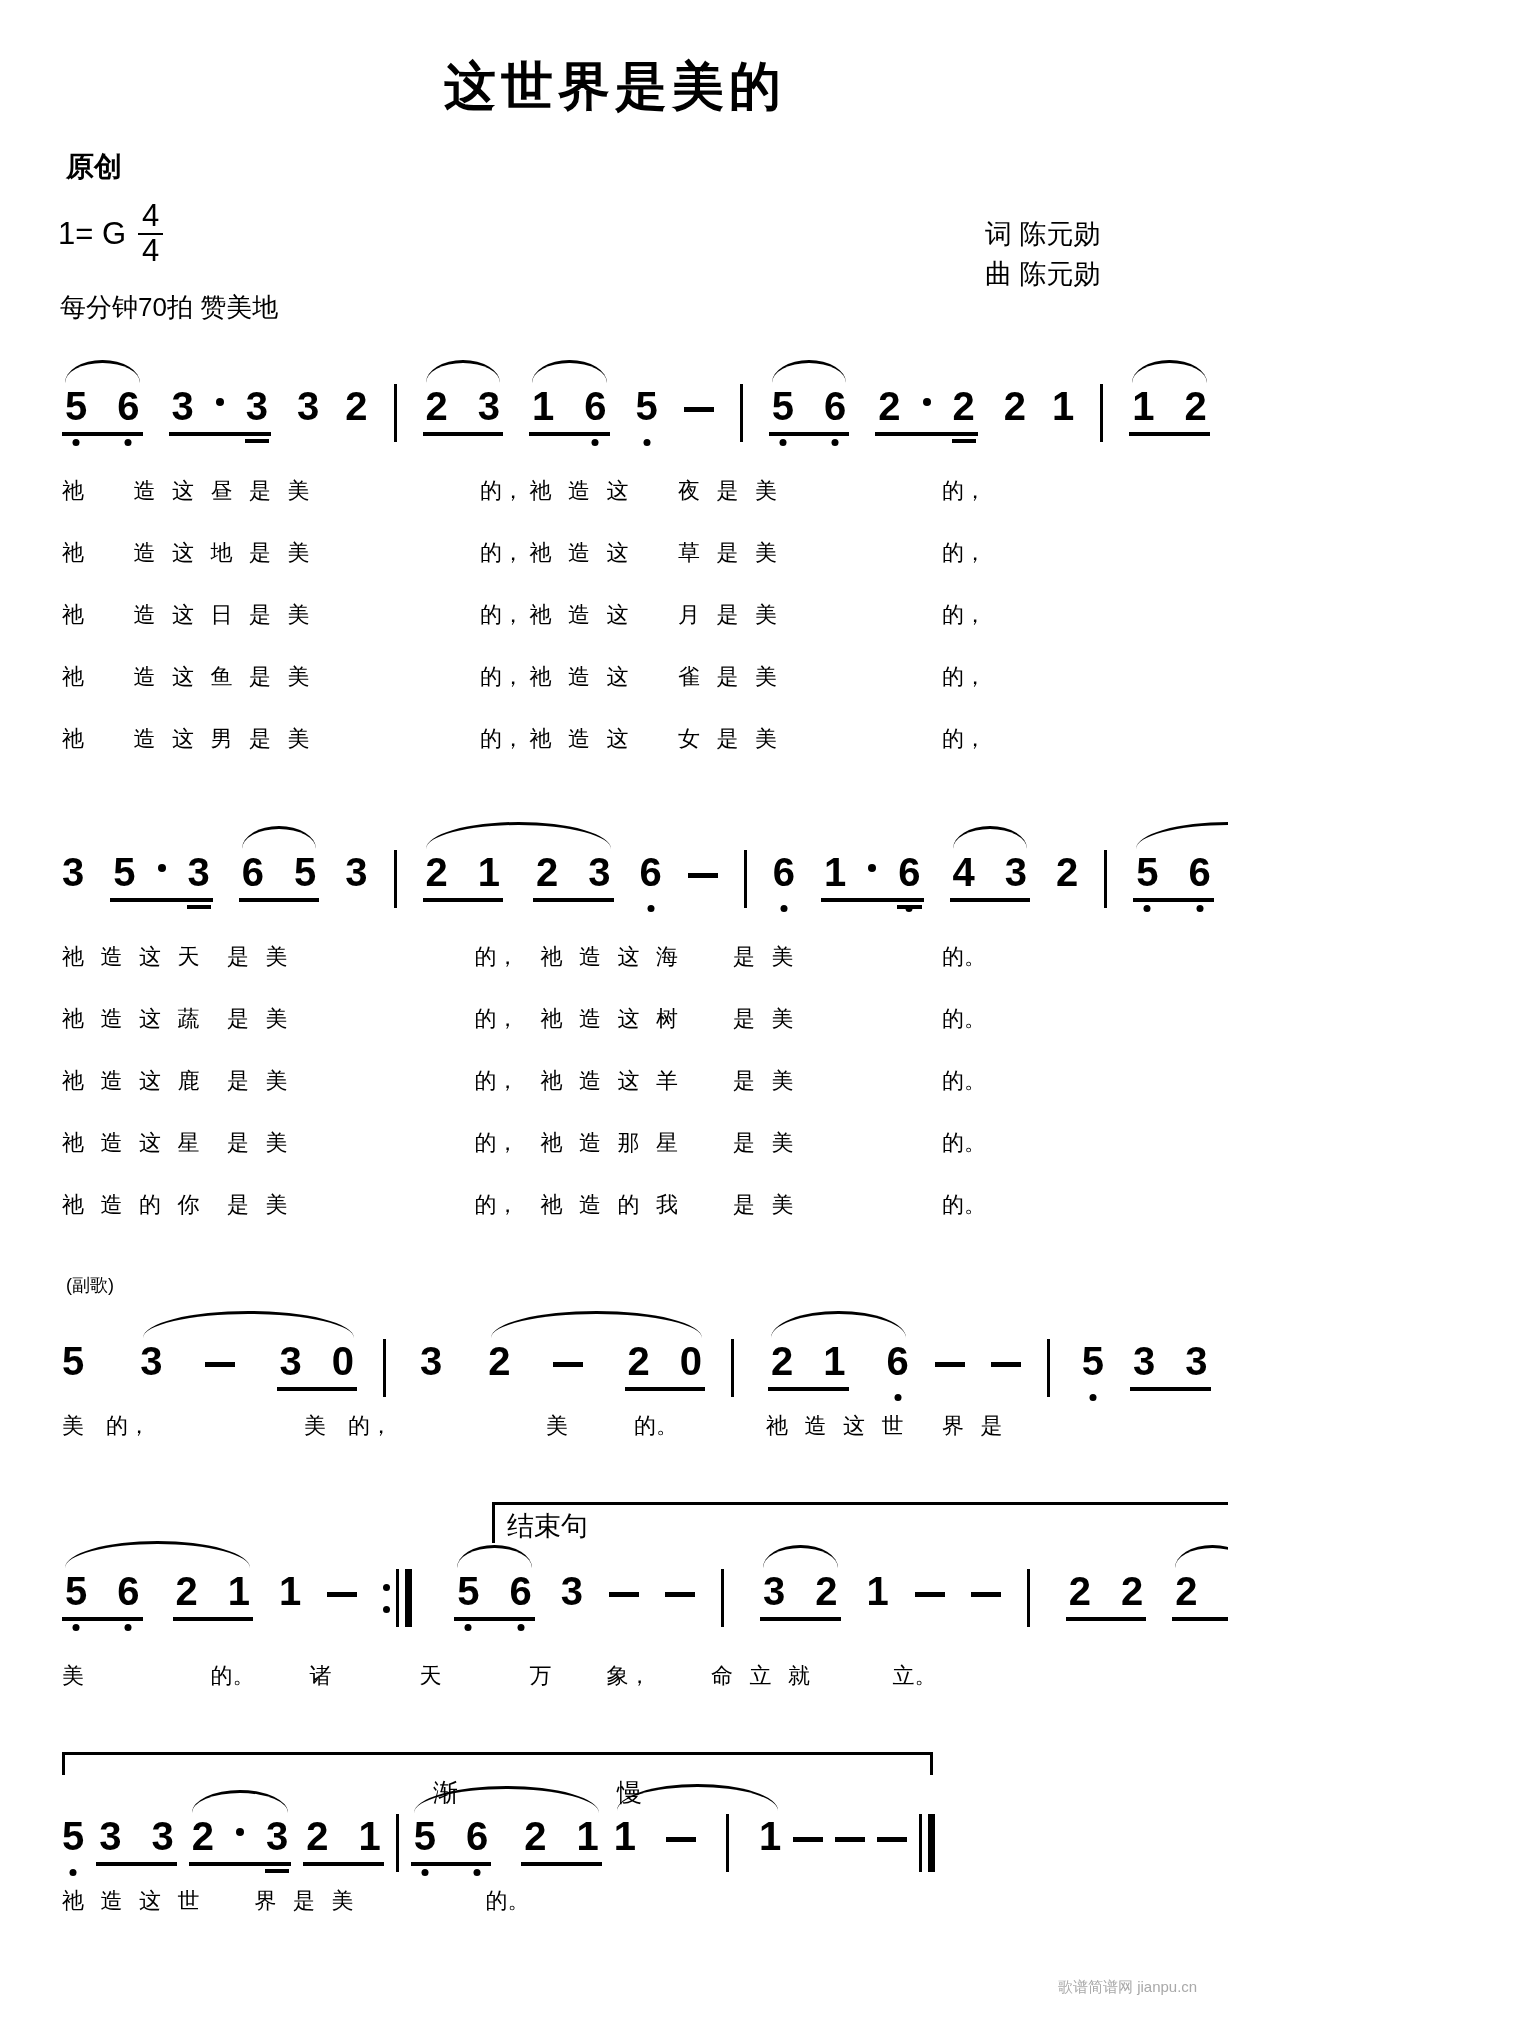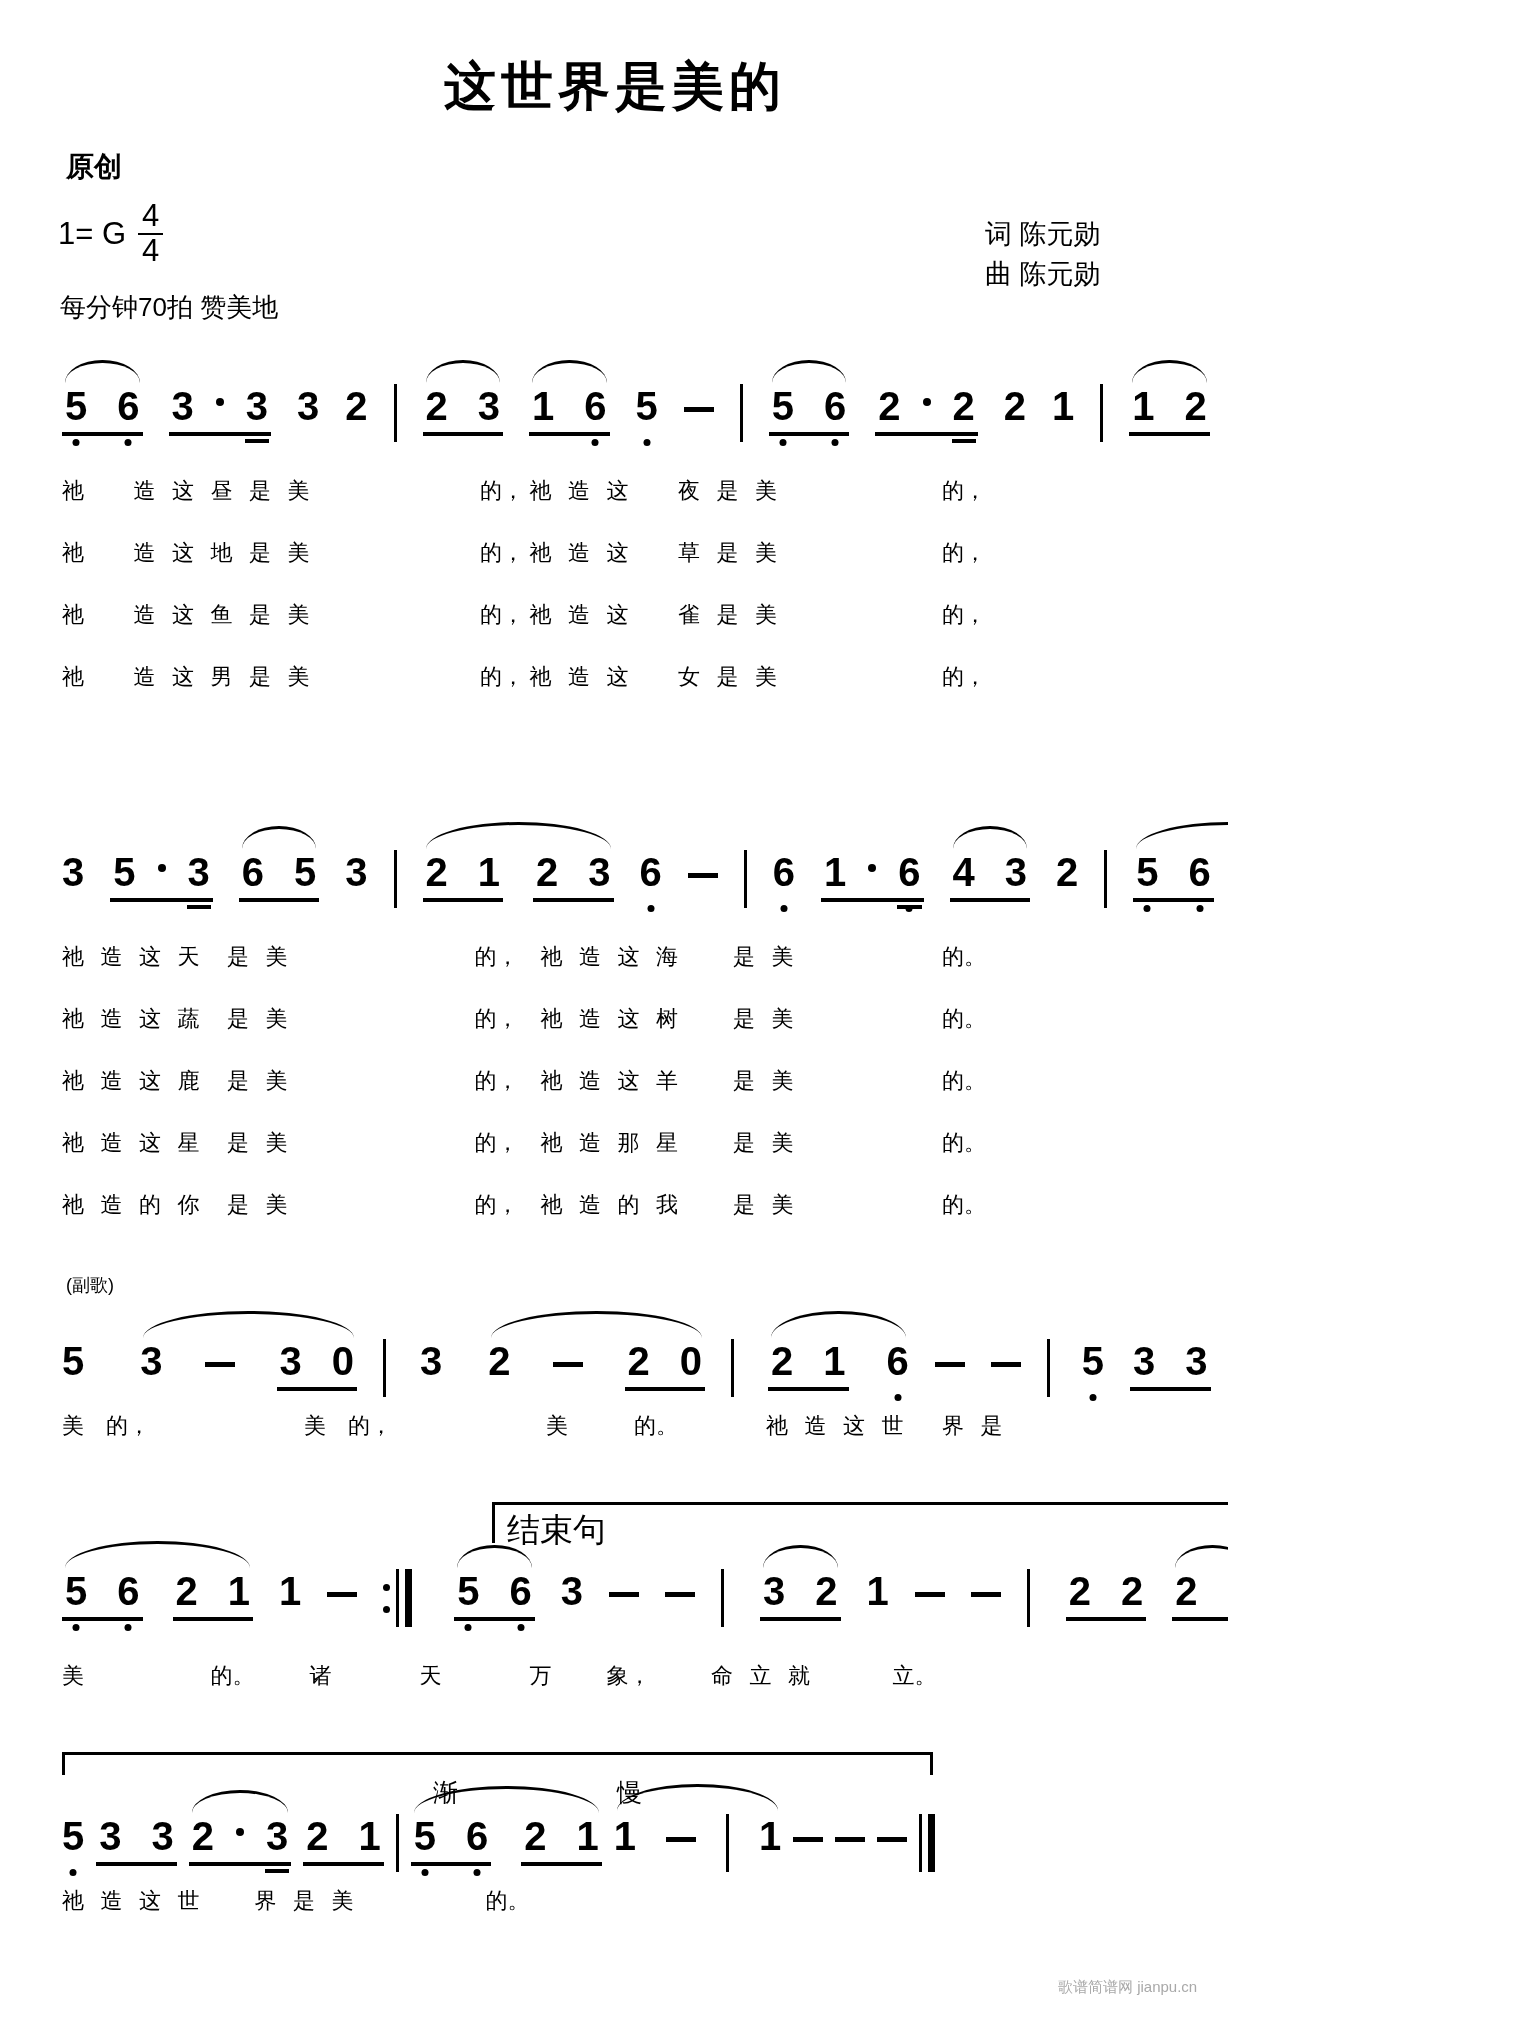--- a/index.html
+++ b/index.html
@@ -51,21 +51,21 @@
   .lthick{width:7px;height:58px;background:#000;display:inline-block;}
   .fin{display:inline-flex;align-items:center;gap:6px;height:58px;margin-bottom:-6px;}
 
   .lyr{white-space:pre;font-size:22px;font-family:"Liberation Serif",serif;}
   #sys-verse1 .lyr,#sys-verse2 .lyr{height:62px;line-height:62px;}
   #sys-verse1 .lyrics,#sys-verse2 .lyrics{margin-top:24px;}
   #sys-chorus .lyrics{margin-top:20px;} #sys-ending .lyrics{margin-top:40px;}
   #sys-finale .lyrics{margin-top:20px;}
 
   .ending-bracket{position:absolute;border-top:3px solid #000;border-left:3px solid #000;}
-  .ending-bracket span{display:block;padding:3px 0 0 12px;font-size:33px;
+  .ending-bracket span{display:block;padding:3px 0 0 12px;font-size:27px;
                        font-family:Liberation Sans, sans-serif;}
   .volta-bracket{position:absolute;border:3px solid #000;border-bottom:none;}
   .mark{position:absolute;font-size:25px;font-family:"Liberation Sans",sans-serif;}
 </style>
 </head>
 <body>
 
 <div class="page">
   <h1 class="title">这世界是美的</h1>
   <div class="original">原创</div>
@@ -146,20 +146,21 @@
           </span>
           <span class="sing">
             <span class="nt">2</span>
           </span>
           <span class="dash"></span>
           <span class="barline"></span>
         </div>
         <div class="lyrics">
           <div class="lyr">祂         造   这   昼   是   美                               的， 祂   造   这         夜   是   美                              的，</div>
           <div class="lyr">祂         造   这   地   是   美                               的， 祂   造   这         草   是   美                              的，</div>
+          <div class="lyr">祂         造   这   日   是   美                               的， 祂   造   这         月   是   美                              的，</div>
           <div class="lyr">祂         造   这   鱼   是   美                               的， 祂   造   这         雀   是   美                              的，</div>
           <div class="lyr">祂         造   这   男   是   美                               的， 祂   造   这         女   是   美                              的，</div>
         </div>
       </div>
       <div class="system" id="sys-verse2">
         <div class="nrow">
           <span class="sing">
             <span class="nt">3</span>
           </span>
           <span class="run ul">

